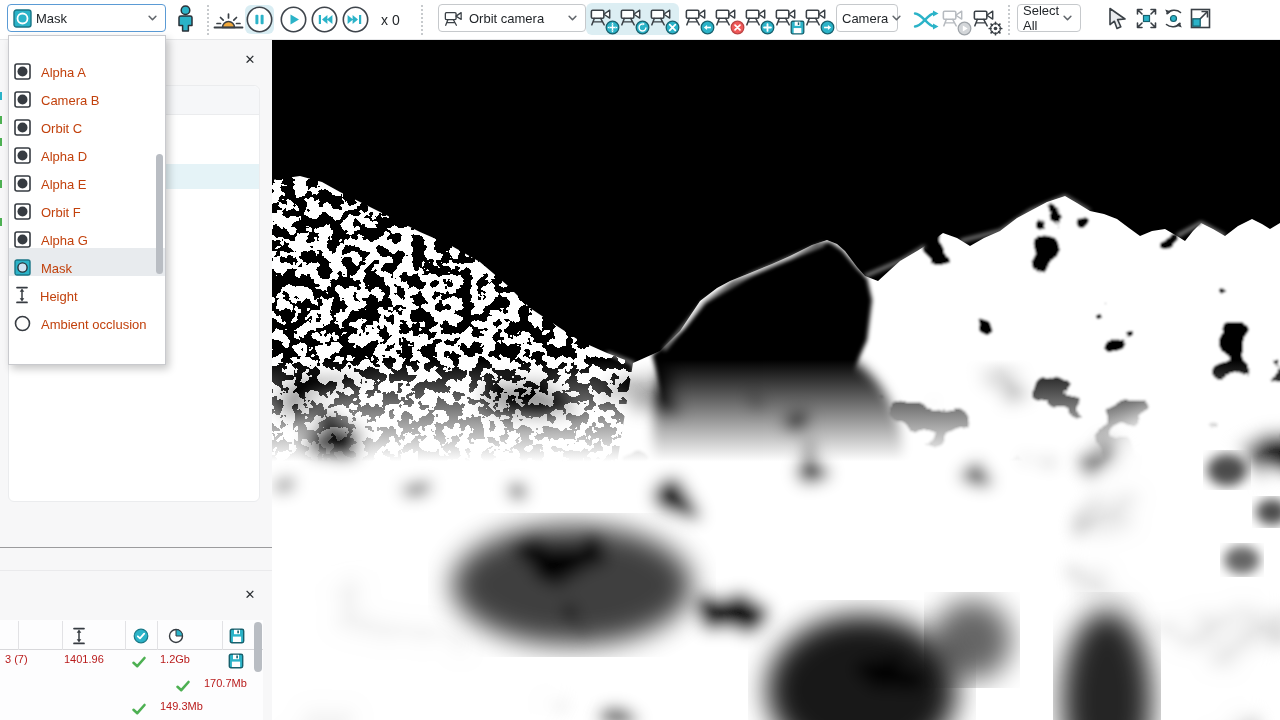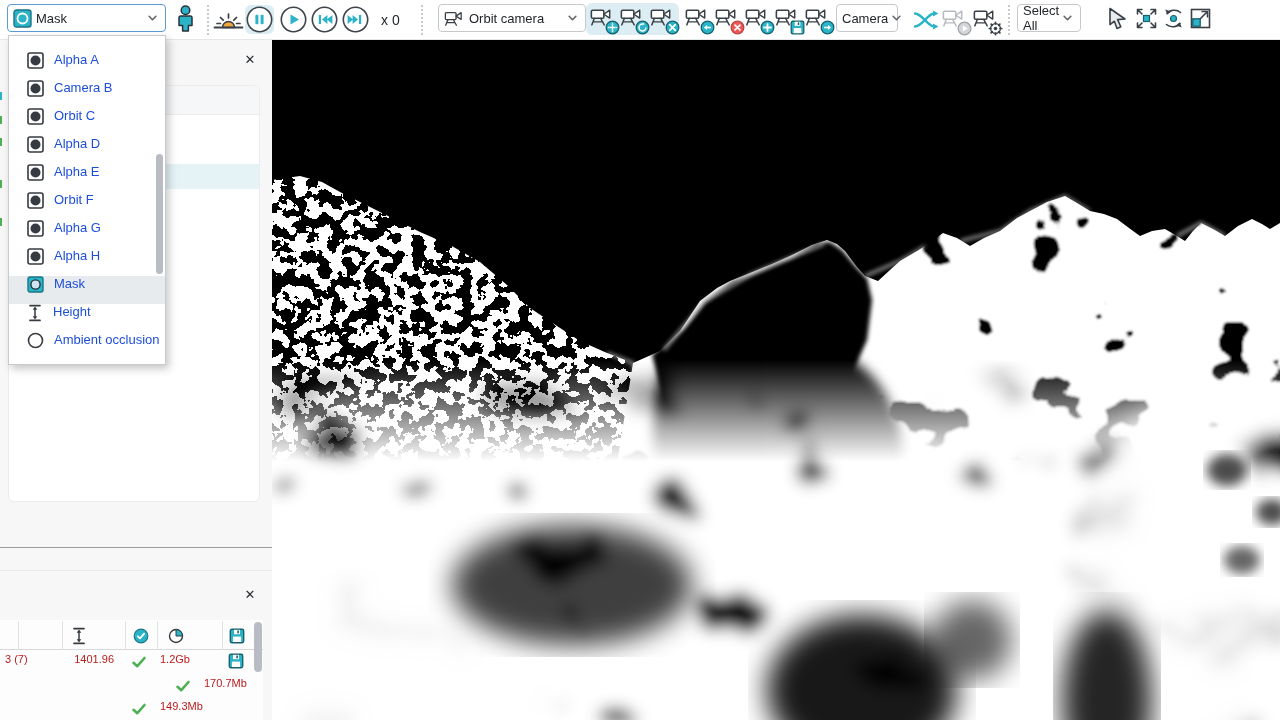--- a/index.html
+++ b/index.html
@@ -43,29 +43,29 @@
   #divider2 { position:absolute; left:0; top:530px; width:272px; height:1px; background:#eaeaec; }
 
   
   #table-wrap { position:absolute; left:0; top:580px; width:263px; height:100px; background:#fdfdfe; }
   #thead { position:absolute; left:0; top:1px; width:263px; height:29px; background:#fdfdfe;
            border-bottom:1px solid #d8d8db; }
   .vline { position:absolute; top:0; width:1px; height:29px; background:#e2e2e5; }
   .hicon { position:absolute; top:6px; }
   .trow { position:absolute; left:0; width:263px; height:23px; font-size:11px; color:#b91c1c; }
   .cell { position:absolute; top:3px; white-space:nowrap; }
-  .num { text-align:right; }
+  .num { }
   .vscroll { position:absolute; border-radius:4px; background:#b9bdc3; }
 
   
   #popup { position:absolute; left:8px; top:35px; width:158px; height:330px; background:#fff;
            border:1px solid #c9cace; box-shadow:3px 4px 8px rgba(0,0,0,.22); z-index:60;
            padding-top:16px; }
-  .pitem { position:relative; height:28px; display:flex; align-items:flex-start; gap:10px;
-           padding-left:18px; font-size:13px; color:#1d4ed8; cursor:pointer; }
+  .pitem { position:relative; height:28px; display:flex; align-items:flex-end; gap:10px;
+           padding-left:5px; font-size:13px; color:#c2410c; cursor:pointer; }
   .pitem.sel { background:#e8ebee; }
   .pitem svg { flex:0 0 auto; }
   #popup .vscroll { right:2px; top:118px; width:7px; height:120px; }
 
   
   #viewport { position:absolute; left:272px; top:40px; width:1008px; height:680px;
               background:#000; z-index:1; }
 </style>
 </head>
 <body>
@@ -554,27 +554,20 @@
       </svg>
     <span>Orbit F</span>
   </div>
   <div class="pitem">
     <svg width="17" height="17" viewBox="0 0 17 17">
         <rect x="1" y="1" width="15" height="15" rx="2" fill="#fff" stroke="#363b41" stroke-width="1.6"></rect>
         <circle cx="8.5" cy="8.5" r="5" fill="#363b41"></circle>
       </svg>
     <span>Alpha G</span>
   </div>
-  <div class="pitem">
-    <svg width="17" height="17" viewBox="0 0 17 17">
-        <rect x="1" y="1" width="15" height="15" rx="2" fill="#fff" stroke="#363b41" stroke-width="1.6"></rect>
-        <circle cx="8.5" cy="8.5" r="5" fill="#363b41"></circle>
-      </svg>
-    <span>Alpha H</span>
-  </div>
   <div class="pitem sel">
     <svg width="17" height="17" viewBox="0 0 17 17">
         <rect x="1" y="1" width="15" height="15" rx="2" fill="#2bb3c8" stroke="#1a7686" stroke-width="1.4"></rect>
         <circle cx="8.5" cy="8.5" r="4.6" fill="#cfe3f2" stroke="#27323a" stroke-width="1.4"></circle>
       </svg>
     <span>Mask</span>
   </div>
   <div class="pitem">
     <svg width="16" height="18">
         <use href="#heighticon"></use>

